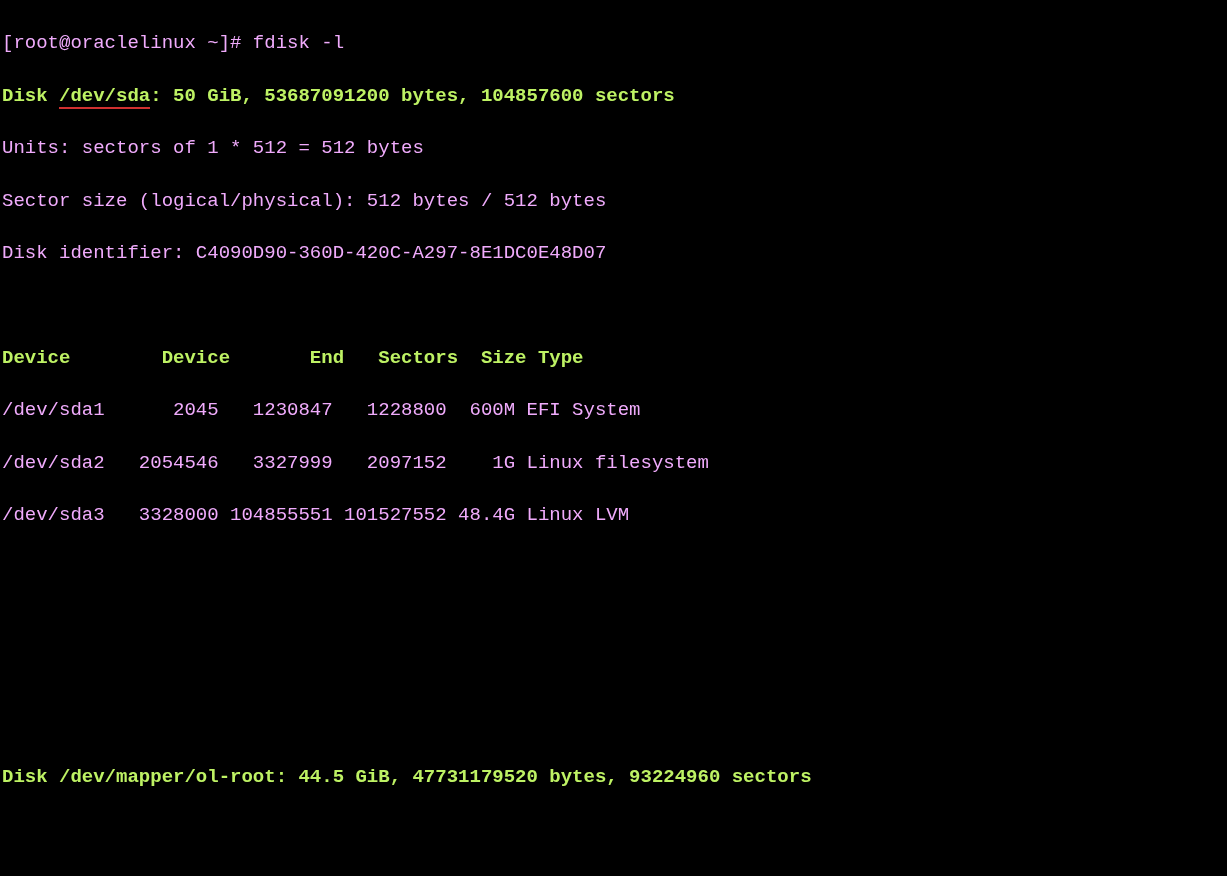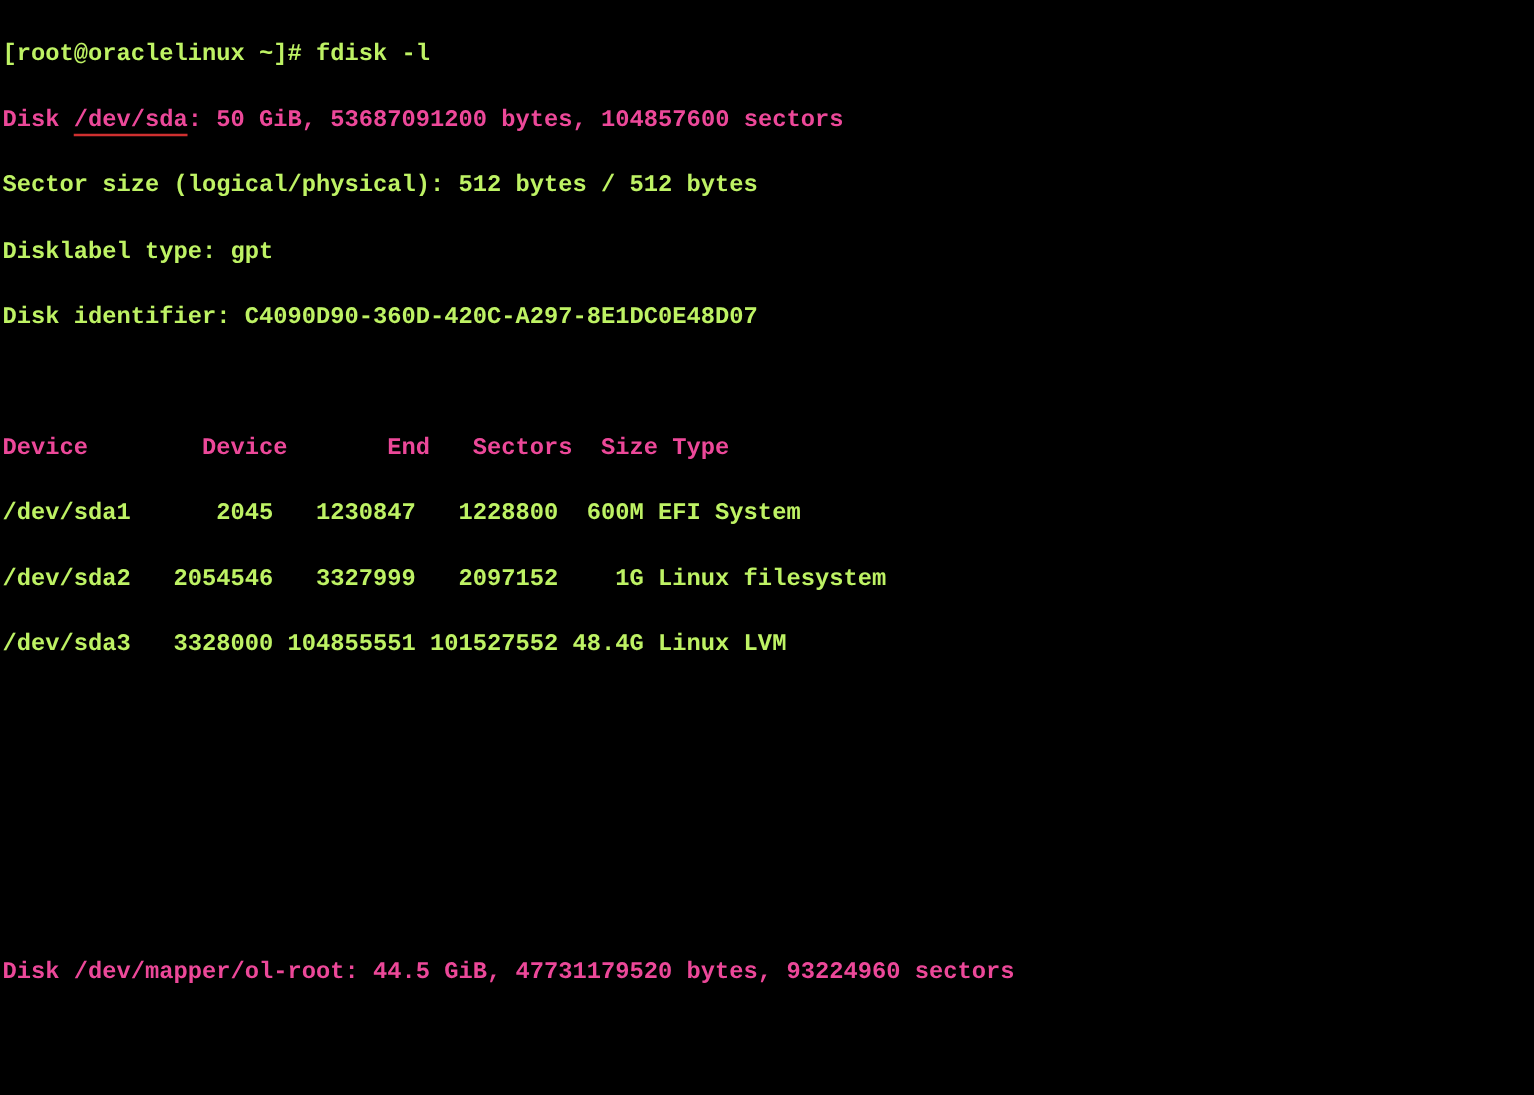--- a/index.html
+++ b/index.html
@@ -11,36 +11,36 @@
     font-size: 19px;
     line-height: 1.38;
     width: 1227px;
     height: 876px;
     overflow: hidden;
   }
   .terminal {
     padding: 4px 0 0 2px;
     white-space: pre;
   }
-  .bold { color: #ec4899; font-weight: bold; }
-  .normal { color: #bef264; font-weight: bold; }
+  .bold { color: #bef264; font-weight: bold; }
+  .normal { color: #f0abfc; }
   .underline {
     border-bottom: 2px solid #d03030;
     padding-bottom: 0px;
   }
   .row { display: block; }
 </style>
 </head>
 <body>
 
 <div class="terminal">
 <span class="row"><span class="normal">[root@oraclelinux ~]# </span><span class="normal">fdisk -l</span></span>
 <span class="row bold"><span>Disk </span><span class="underline">/dev/sda</span><span>: 50 GiB, 53687091200 bytes, 104857600 sectors</span></span>
+<span class="row normal">Units: sectors of 1 * 512 = 512 bytes</span>
 <span class="row normal">Sector size (logical/physical): 512 bytes / 512 bytes</span>
-<span class="row normal">Disklabel type: gpt</span>
 <span class="row normal">Disk identifier: C4090D90-360D-420C-A297-8E1DC0E48D07</span>
 <span class="row"> </span>
 <span class="row bold">Device        Device       End   Sectors  Size Type</span>
 <span class="row normal">/dev/sda1      2045   1230847   1228800  600M EFI System</span>
 <span class="row normal">/dev/sda2   2054546   3327999   2097152    1G Linux filesystem</span>
 <span class="row normal">/dev/sda3   3328000 104855551 101527552 48.4G Linux LVM</span>
 <span class="row"> </span>
 <span class="row"> </span>
 <span class="row"> </span>
 <span class="row"> </span>

